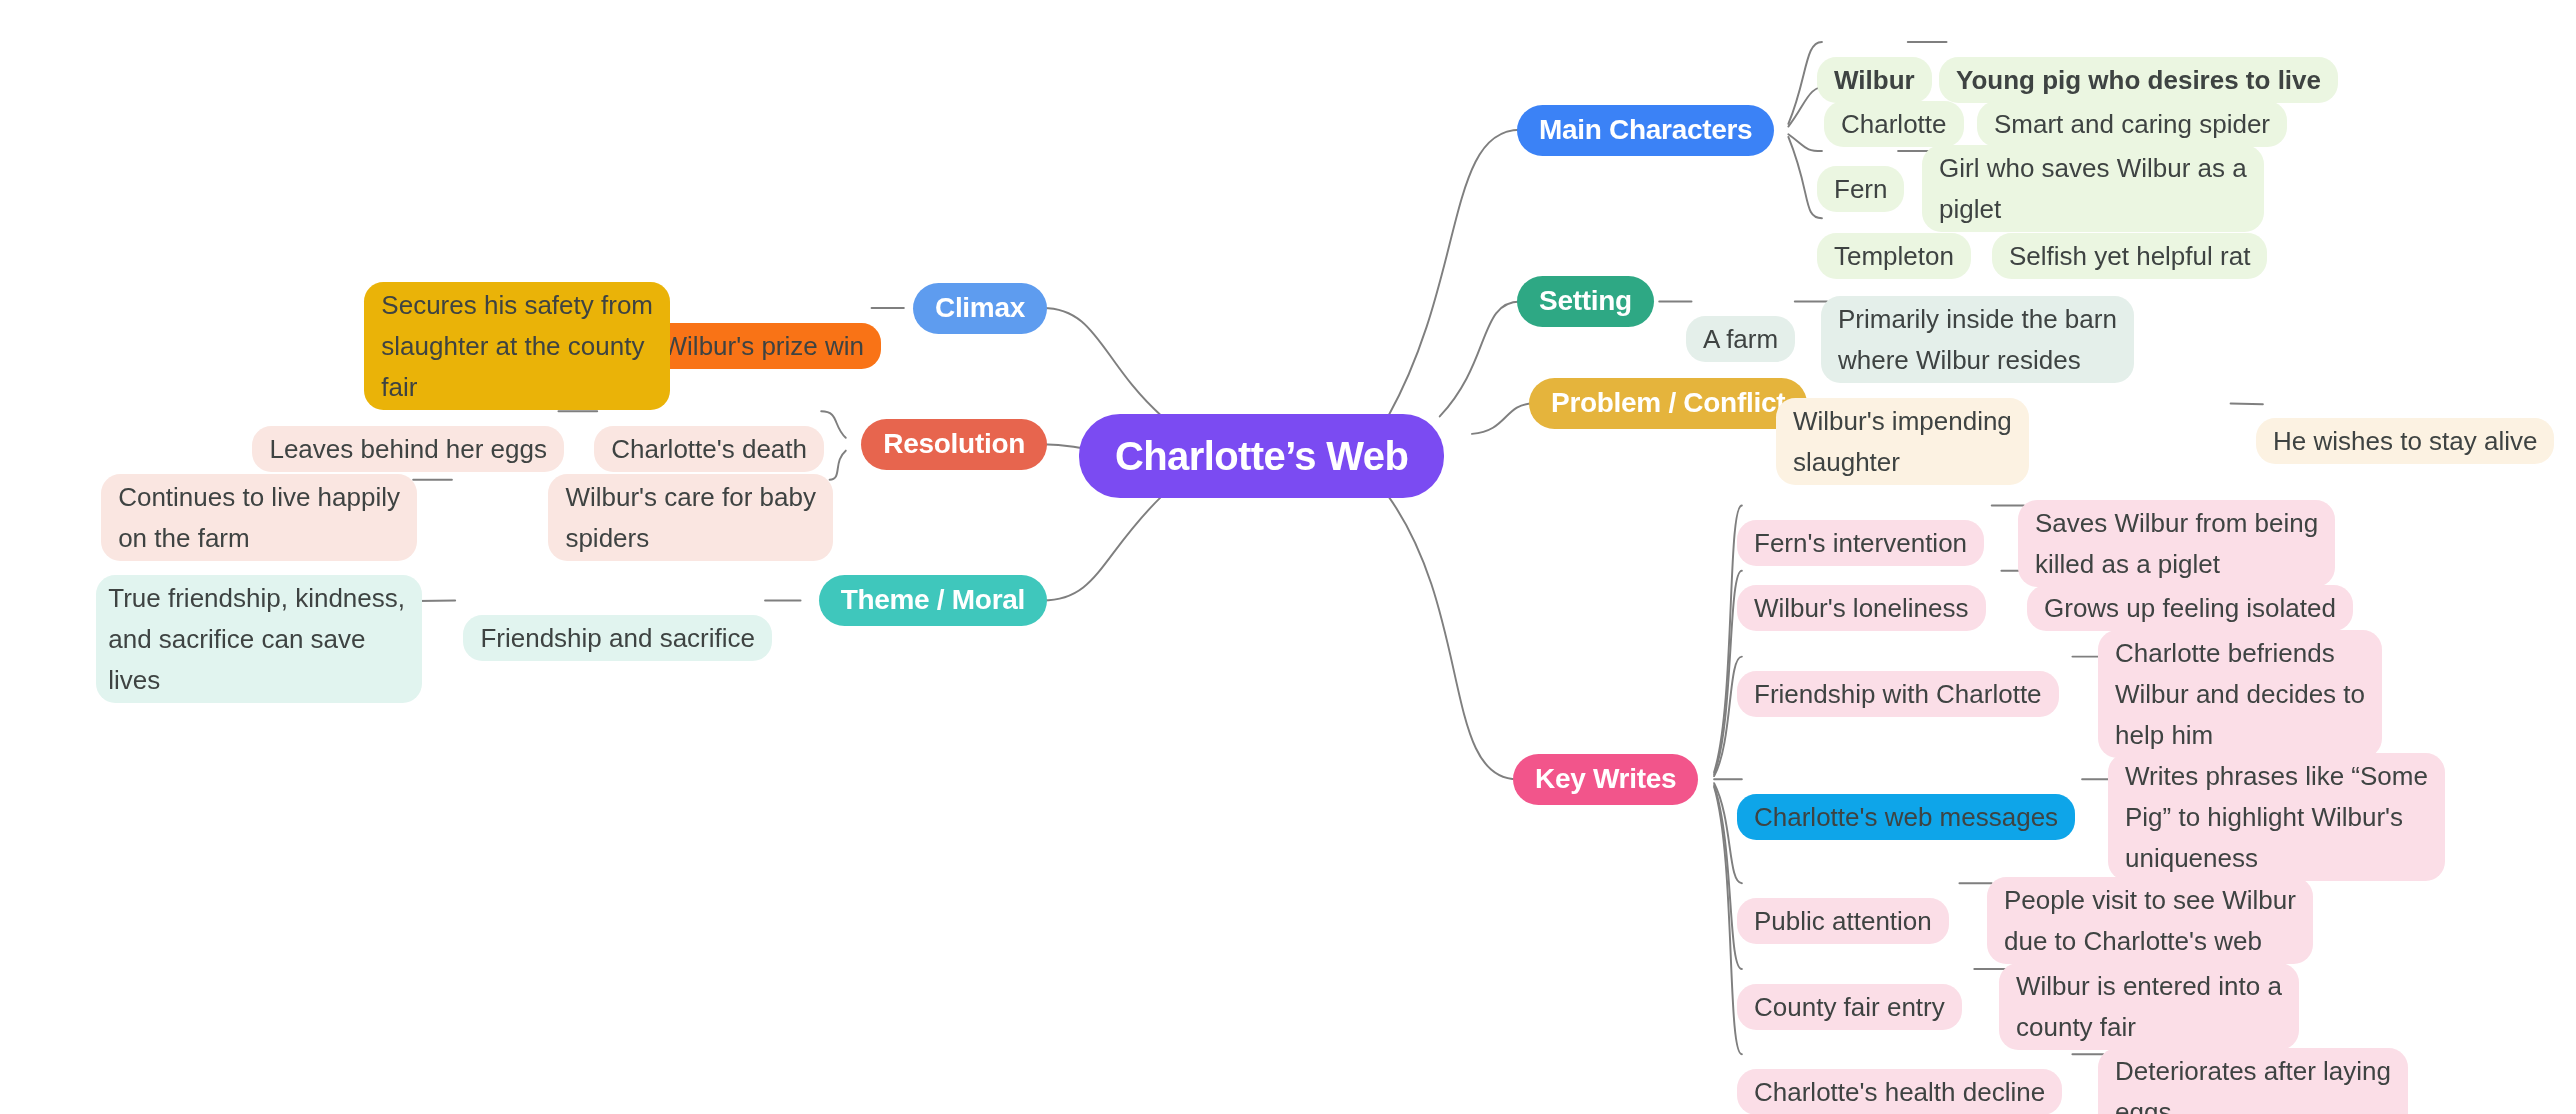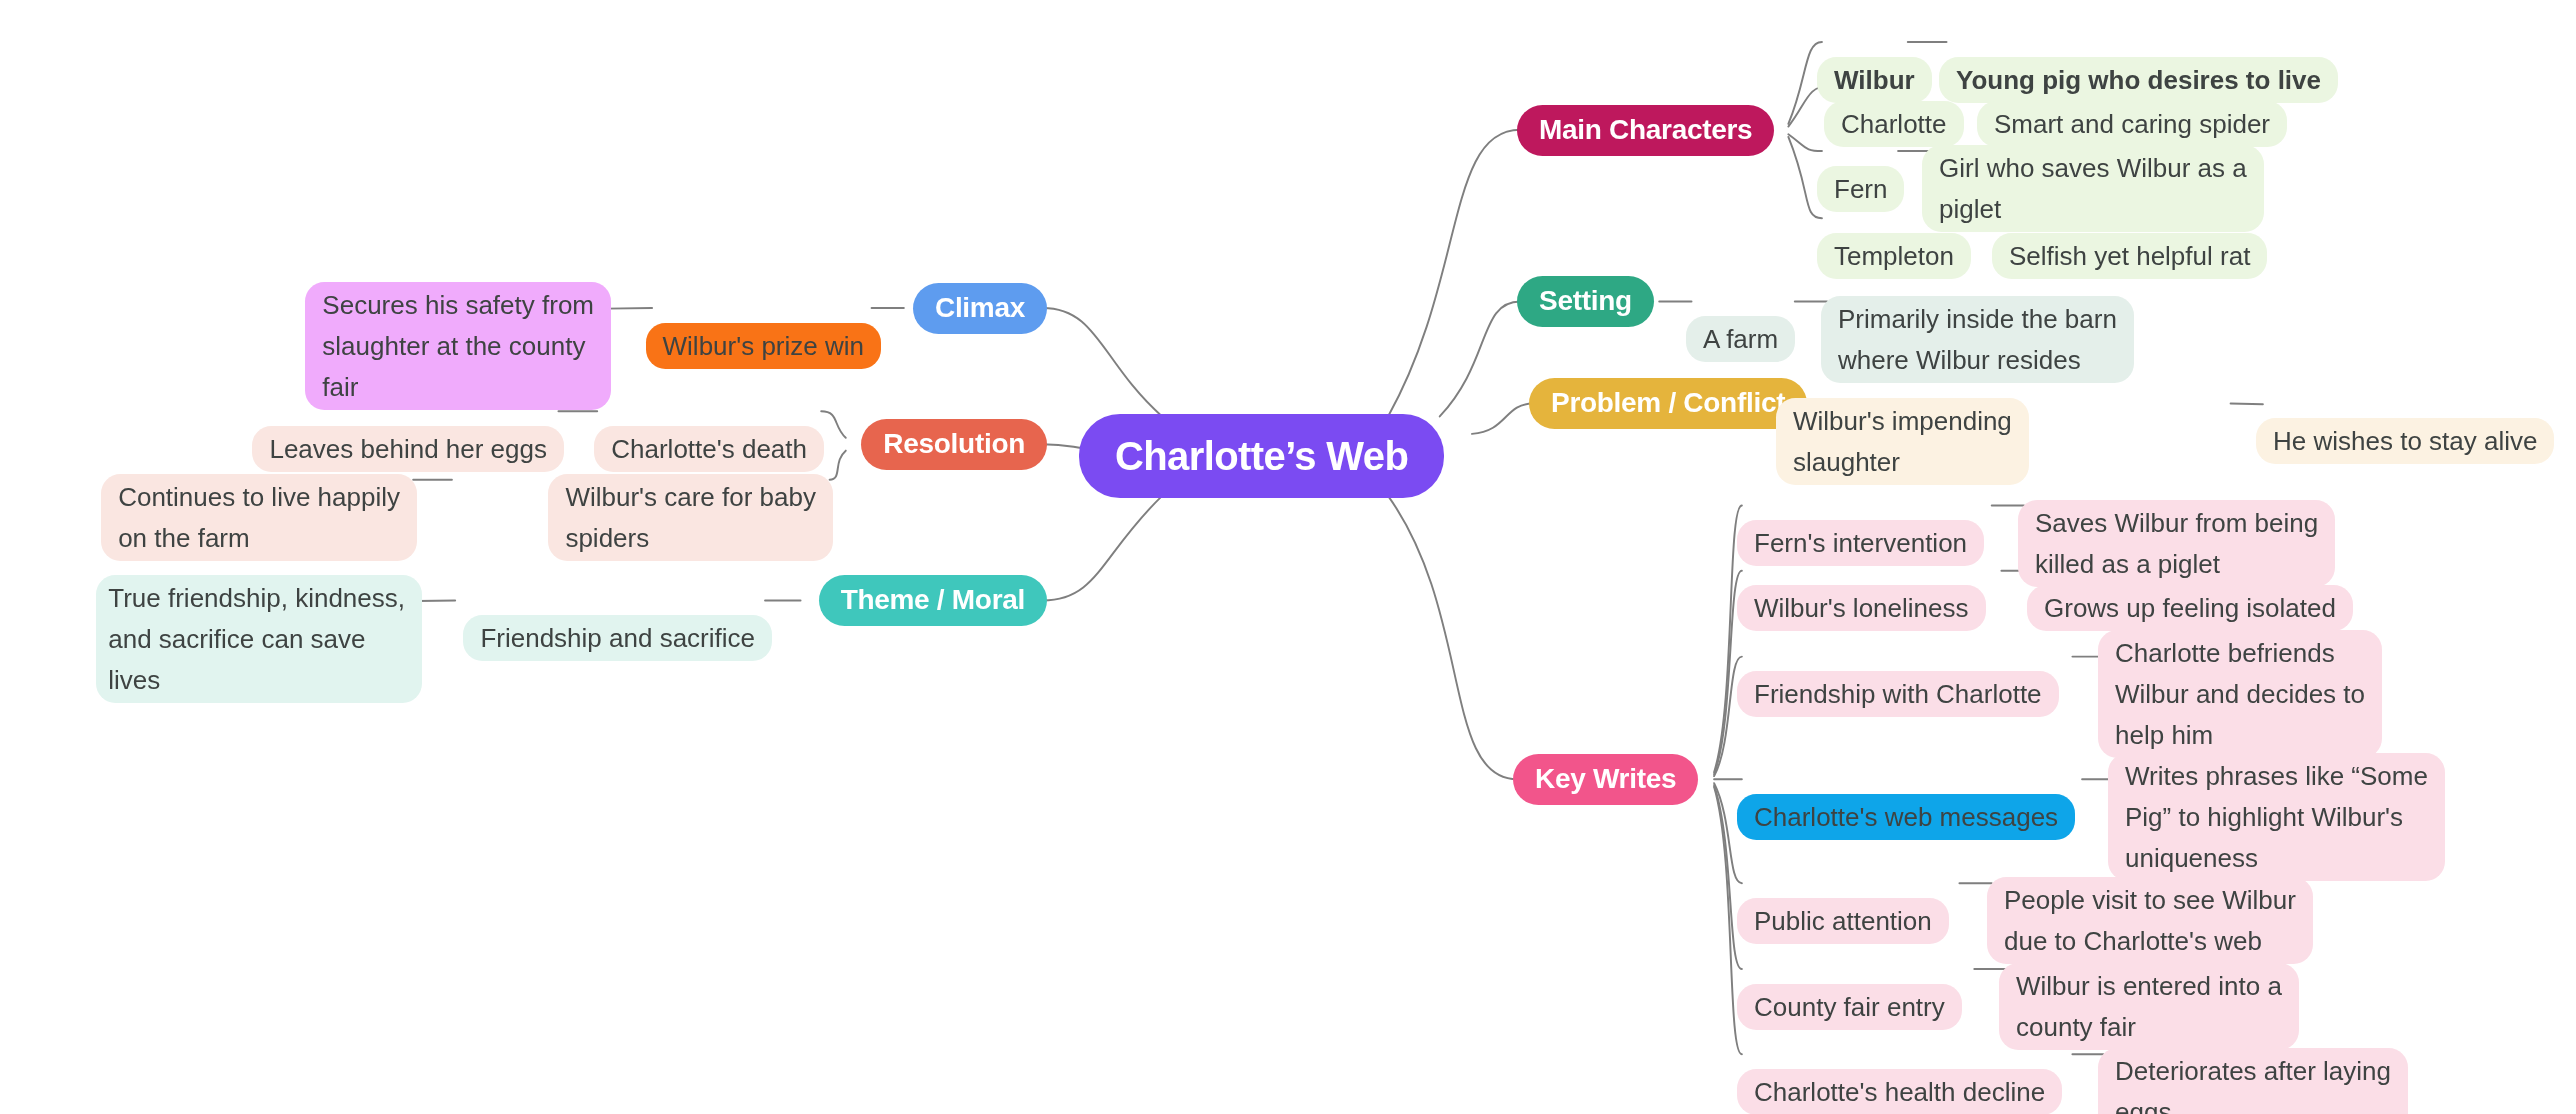--- a/index.html
+++ b/index.html
@@ -74,21 +74,21 @@
   <path d="M 1310 698 C 1290 715 1305 743 1285 743" style="stroke: rgb(127, 127, 127);"></path>
   <path d="M 865 637 L 925 637" style="stroke: rgb(127, 127, 127);"></path>
   <path d="M 640 743 L 700 743" style="stroke: rgb(127, 127, 127);"></path>
 
   <path d="M 1240 930 L 1185 930" style="stroke: rgb(127, 127, 127);"></path>
   <path d="M 648 931 L 705 930" style="stroke: rgb(127, 127, 127);"></path>
 </svg>
 
 <div class="node center-node" style="left: 1079px; top: 414px; background: rgb(123, 75, 242);">Charlotte’s Web</div>
 
-<div class="node pill" style="left: 1517px; top: 105px; background: #be185d;">Main Characters</div>
+<div class="node pill" style="left: 1517px; top: 105px; background: #3b82f6;">Main Characters</div>
 <div class="node child bold" style="left: 1817px; top: 19px; background: rgb(235, 246, 225);">Wilbur</div>
 <div class="node child bold" style="left: 1939px; top: 19px; background: rgb(235, 246, 225);">Young pig who desires to live</div>
 <div class="node child" style="left: 1824px; top: 63px; background: rgb(235, 246, 225);">Charlotte</div>
 <div class="node child" style="left: 1977px; top: 63px; background: rgb(235, 246, 225);">Smart and caring spider</div>
 <div class="node child" style="left: 1817px; top: 128px; background: rgb(235, 246, 225);">Fern</div>
 <div class="node child" style="left: 1922px; top: 107px; background: rgb(235, 246, 225);">Girl who saves Wilbur as a
 piglet</div>
 <div class="node child" style="left: 1817px; top: 195px; background: rgb(235, 246, 225);">Templeton</div>
 <div class="node child" style="left: 1992px; top: 195px; background: rgb(235, 246, 225);">Selfish yet helpful rat</div>
 
@@ -121,21 +121,21 @@
 due to Charlotte's web</div>
 <div class="node child" style="left: 1737px; top: 946px; background: rgb(251, 222, 231);">County fair entry</div>
 <div class="node child" style="left: 1999px; top: 925px; background: rgb(251, 222, 231);">Wilbur is entered into a
 county fair</div>
 <div class="node child" style="left: 1737px; top: 1031px; background: rgb(251, 222, 231);">Charlotte's health decline</div>
 <div class="node child" style="left: 2098px; top: 1010px; background: rgb(251, 222, 231);">Deteriorates after laying
 eggs</div>
 
 <div class="node pill" style="right: 1529px; top: 283px; background: rgb(94, 156, 239);">Climax</div>
 <div class="node child" style="right: 1695px; top: 285px; background: #f97316;">Wilbur's prize win</div>
-<div class="node child" style="right: 1965px; top: 244px; background: #f0abfc;">Secures his safety from
+<div class="node child" style="right: 1906px; top: 244px; background: #eab308;">Secures his safety from
 slaughter at the county
 fair</div>
 
 <div class="node pill" style="right: 1529px; top: 419px; background: rgb(231, 101, 78);">Resolution</div>
 <div class="node child" style="right: 1752px; top: 388px; background: rgb(250, 230, 225);">Charlotte's death</div>
 <div class="node child" style="right: 2012px; top: 388px; background: rgb(250, 230, 225);">Leaves behind her eggs</div>
 <div class="node child" style="right: 1743px; top: 436px; background: rgb(250, 230, 225);">Wilbur's care for baby
 spiders</div>
 <div class="node child" style="right: 2159px; top: 436px; background: rgb(250, 230, 225);">Continues to live happily
 on the farm</div>

